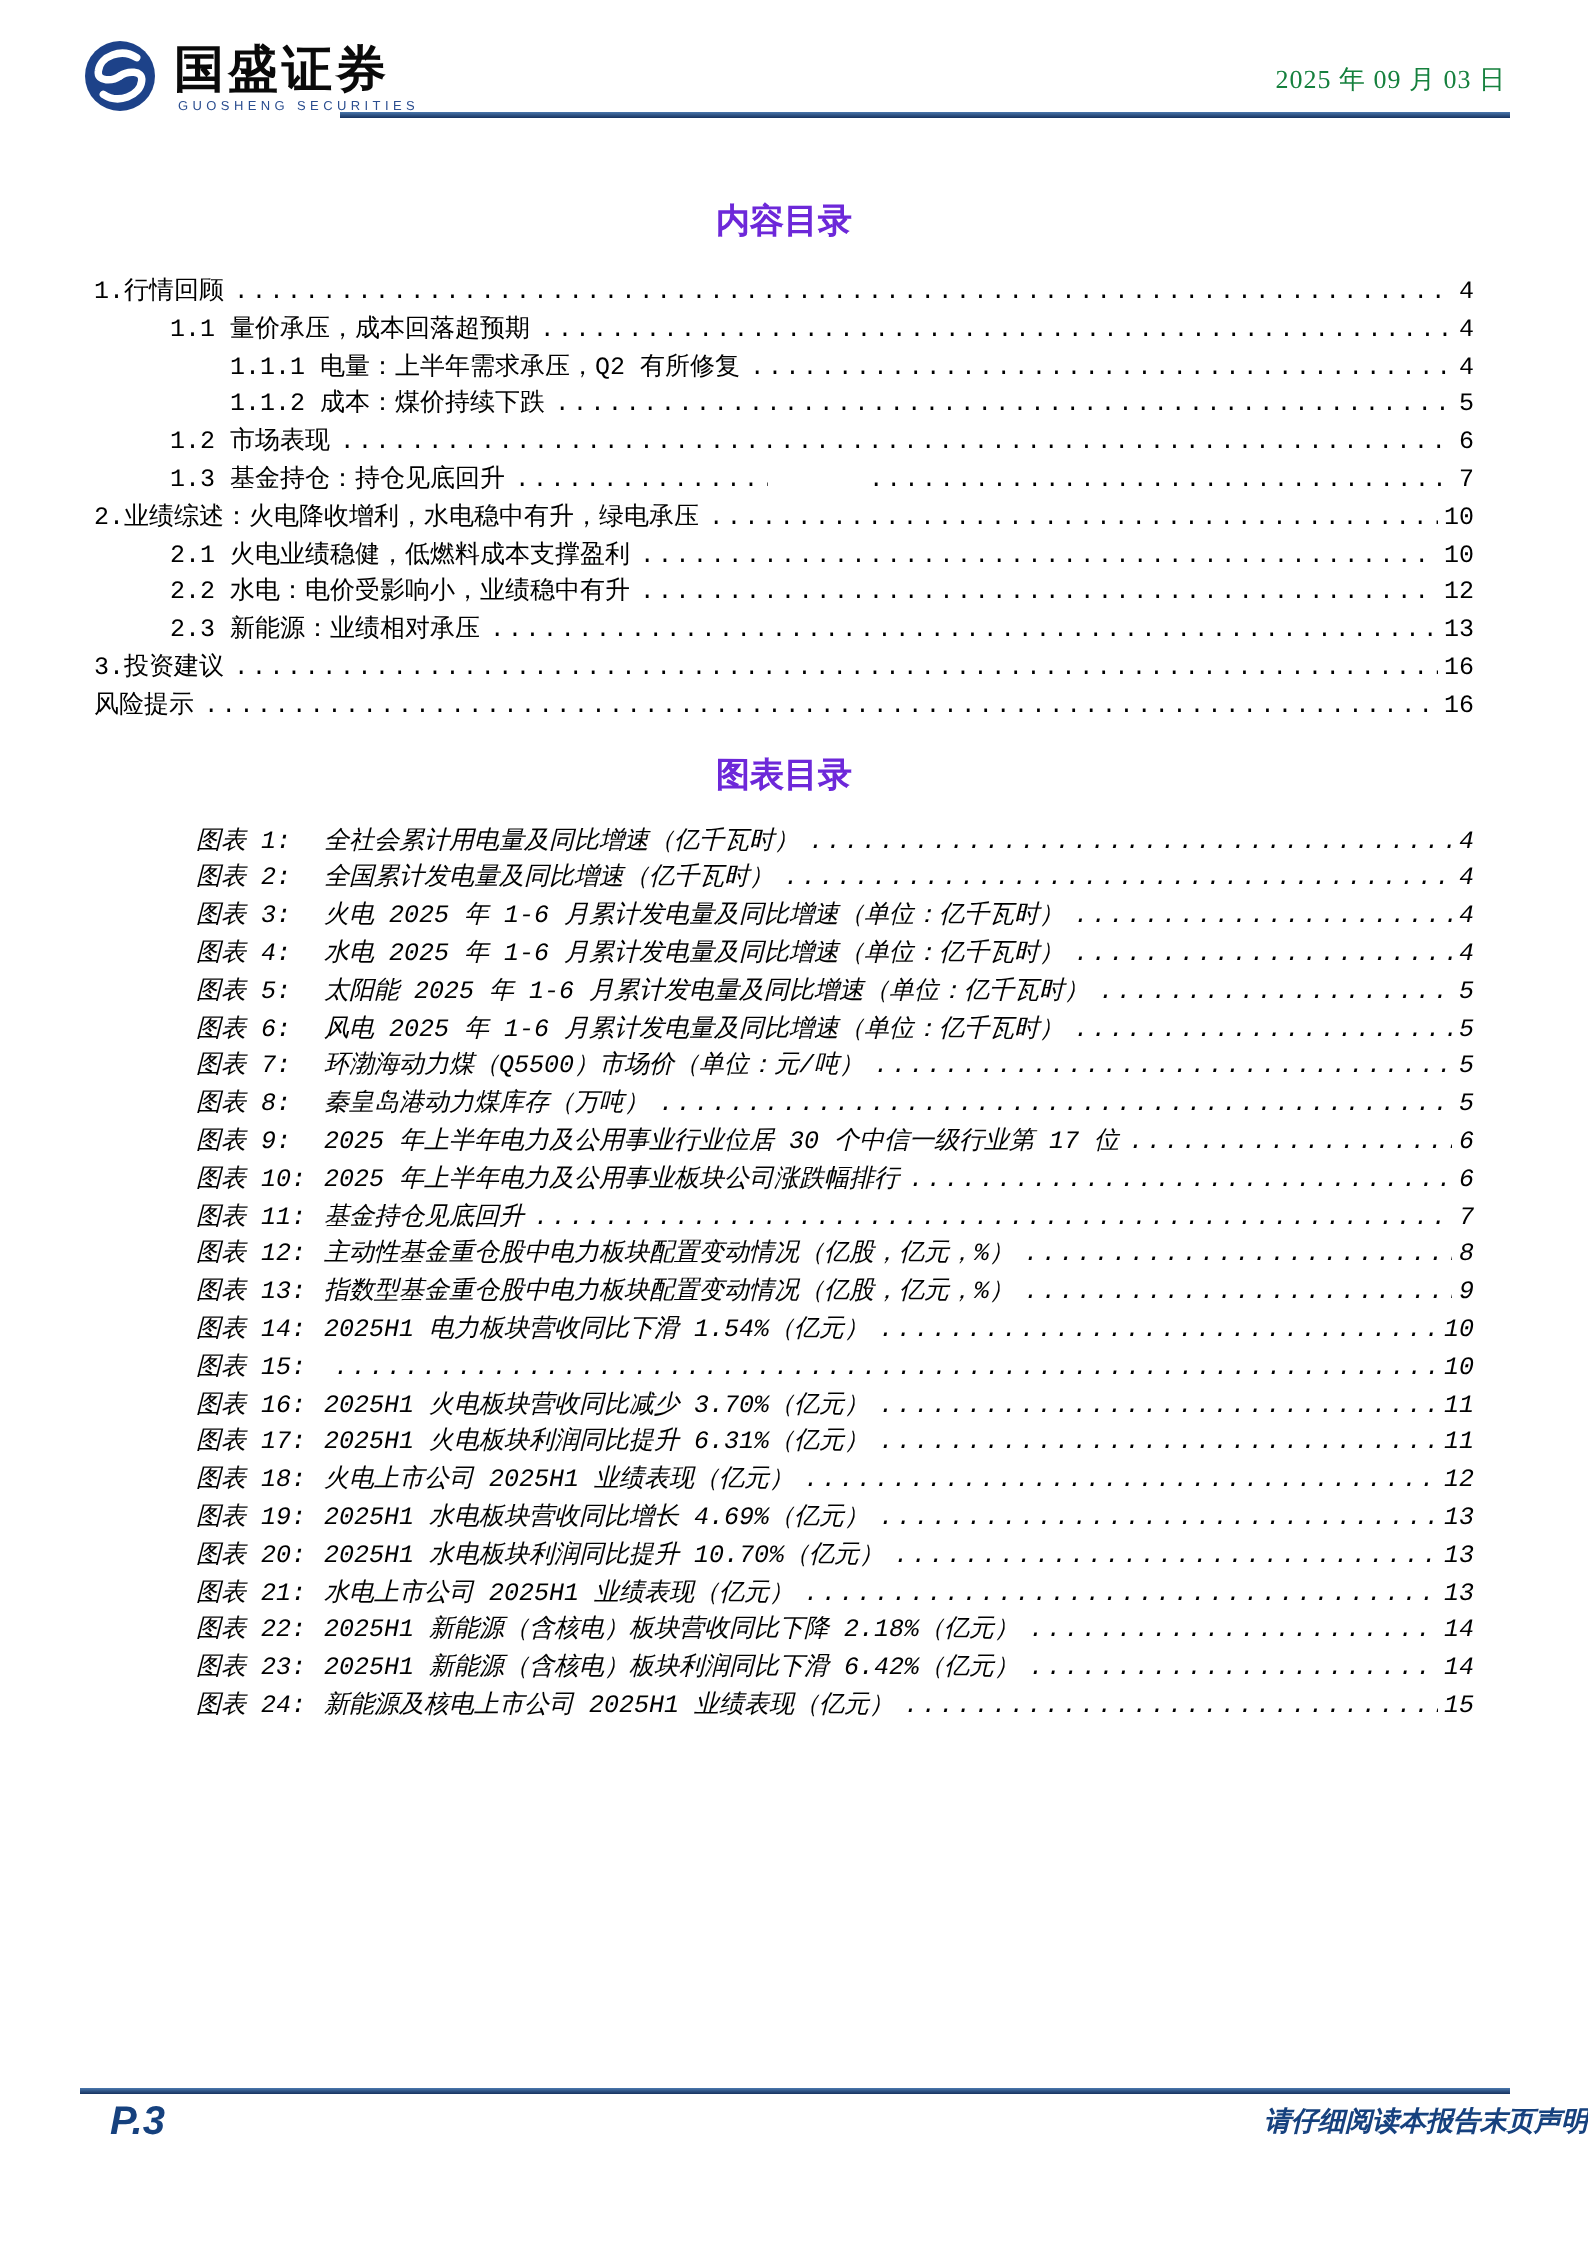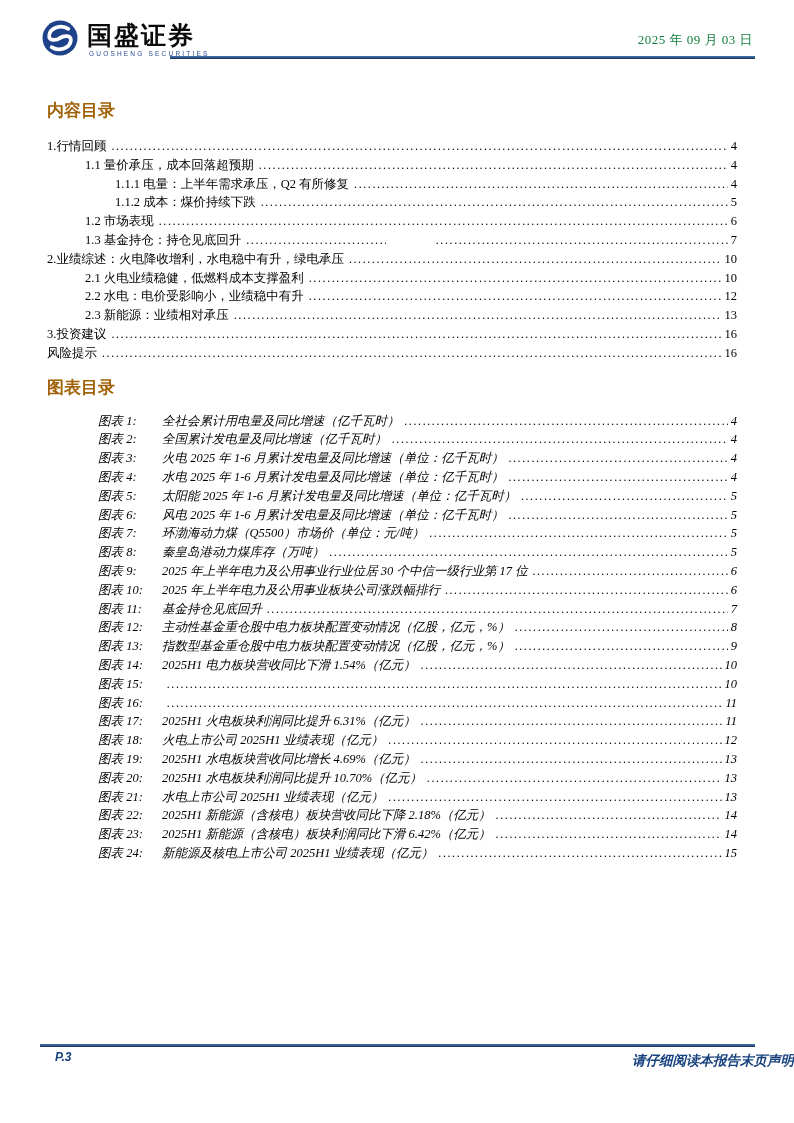--- a/index.html
+++ b/index.html
@@ -31,33 +31,34 @@
     font-size:13px; color:#15803d; letter-spacing:0.5px;
   }
   .header-rule {
     position:absolute; top:56px; left:170px; right:39px; height:3px;
     background:linear-gradient(#4a77ad,#16325f);
   }
 
   
   .main { position:absolute; left:47px; right:57px; top:92px; }
   .section-title {
-    font-size:17px; font-weight:bold; color:#a16207;
-    margin:0; line-height:22px;
+    font-size:17px; font-weight:bold; color:#6d28d9;
+    margin:0; line-height:22px;text-align:center;
   }
   .title-contents { margin-top:8px; }
   .title-figures { margin-top:14px; }
 
   .toc-list { margin-top:15px; }
   .fig-list { margin-top:13px; }
 
   .row {
     display:flex; align-items:center;
     font-size:12.5px; height:18.8px; line-height:18.8px;
     white-space:nowrap;
+    font-family:Liberation Mono, monospace;
   }
   .lvl0 { padding-left:0; }
   .lvl1 { padding-left:38px; }
   .lvl2 { padding-left:68px; }
 
   .leader { flex:1 1 auto; overflow:hidden; margin:0 3px 0 5px; min-width:10px; }
   .leader::after {
     content:"..........................................................................................................................................................................................................................";
     letter-spacing:1.6px; font-size:12px; color:#000;
   }
@@ -69,21 +70,21 @@
   .fig-label { flex:0 0 auto; width:64px; }
   .fig-row .pg { font-style:italic; }
 
   
   .footer-rule {
     position:absolute; top:1044px; left:40px; right:39px; height:2.5px;
     background:linear-gradient(#4a77ad,#16325f);
   }
   .page-label {
     position:absolute; top:1050px; left:55px;
-    font-size:12px; font-weight:bold; font-style:italic; color:#16417e;
+    font-size:20px; font-weight:bold; font-style:italic; color:#16417e;
     font-family:"Liberation Sans","DejaVu Sans",sans-serif;
   }
   .disclaimer {
     position:absolute; top:1052px; left:0; right:0;
     text-align:right;
     font-size:13.5px; font-weight:bold; font-style:italic; color:#16417e;
   }
 </style>
 </head>
 <body>
@@ -261,20 +262,21 @@
           <span class="leader"></span>
           <span class="pg">10</span>
         </div>
         <div class="row fig-row">
           <span class="fig-label">图表 15:</span>
           <span class="leader"></span>
           <span class="pg">10</span>
         </div>
         <div class="row fig-row">
           <span class="fig-label">图表 16:</span>
+          <span class="t">2025H1 火电板块营收同比减少 3.70%（亿元）</span>
           <span class="leader"></span>
           <span class="pg">11</span>
         </div>
         <div class="row fig-row">
           <span class="fig-label">图表 17:</span>
           <span class="t">2025H1 火电板块利润同比提升 6.31%（亿元）</span>
           <span class="leader"></span>
           <span class="pg">11</span>
         </div>
         <div class="row fig-row">

